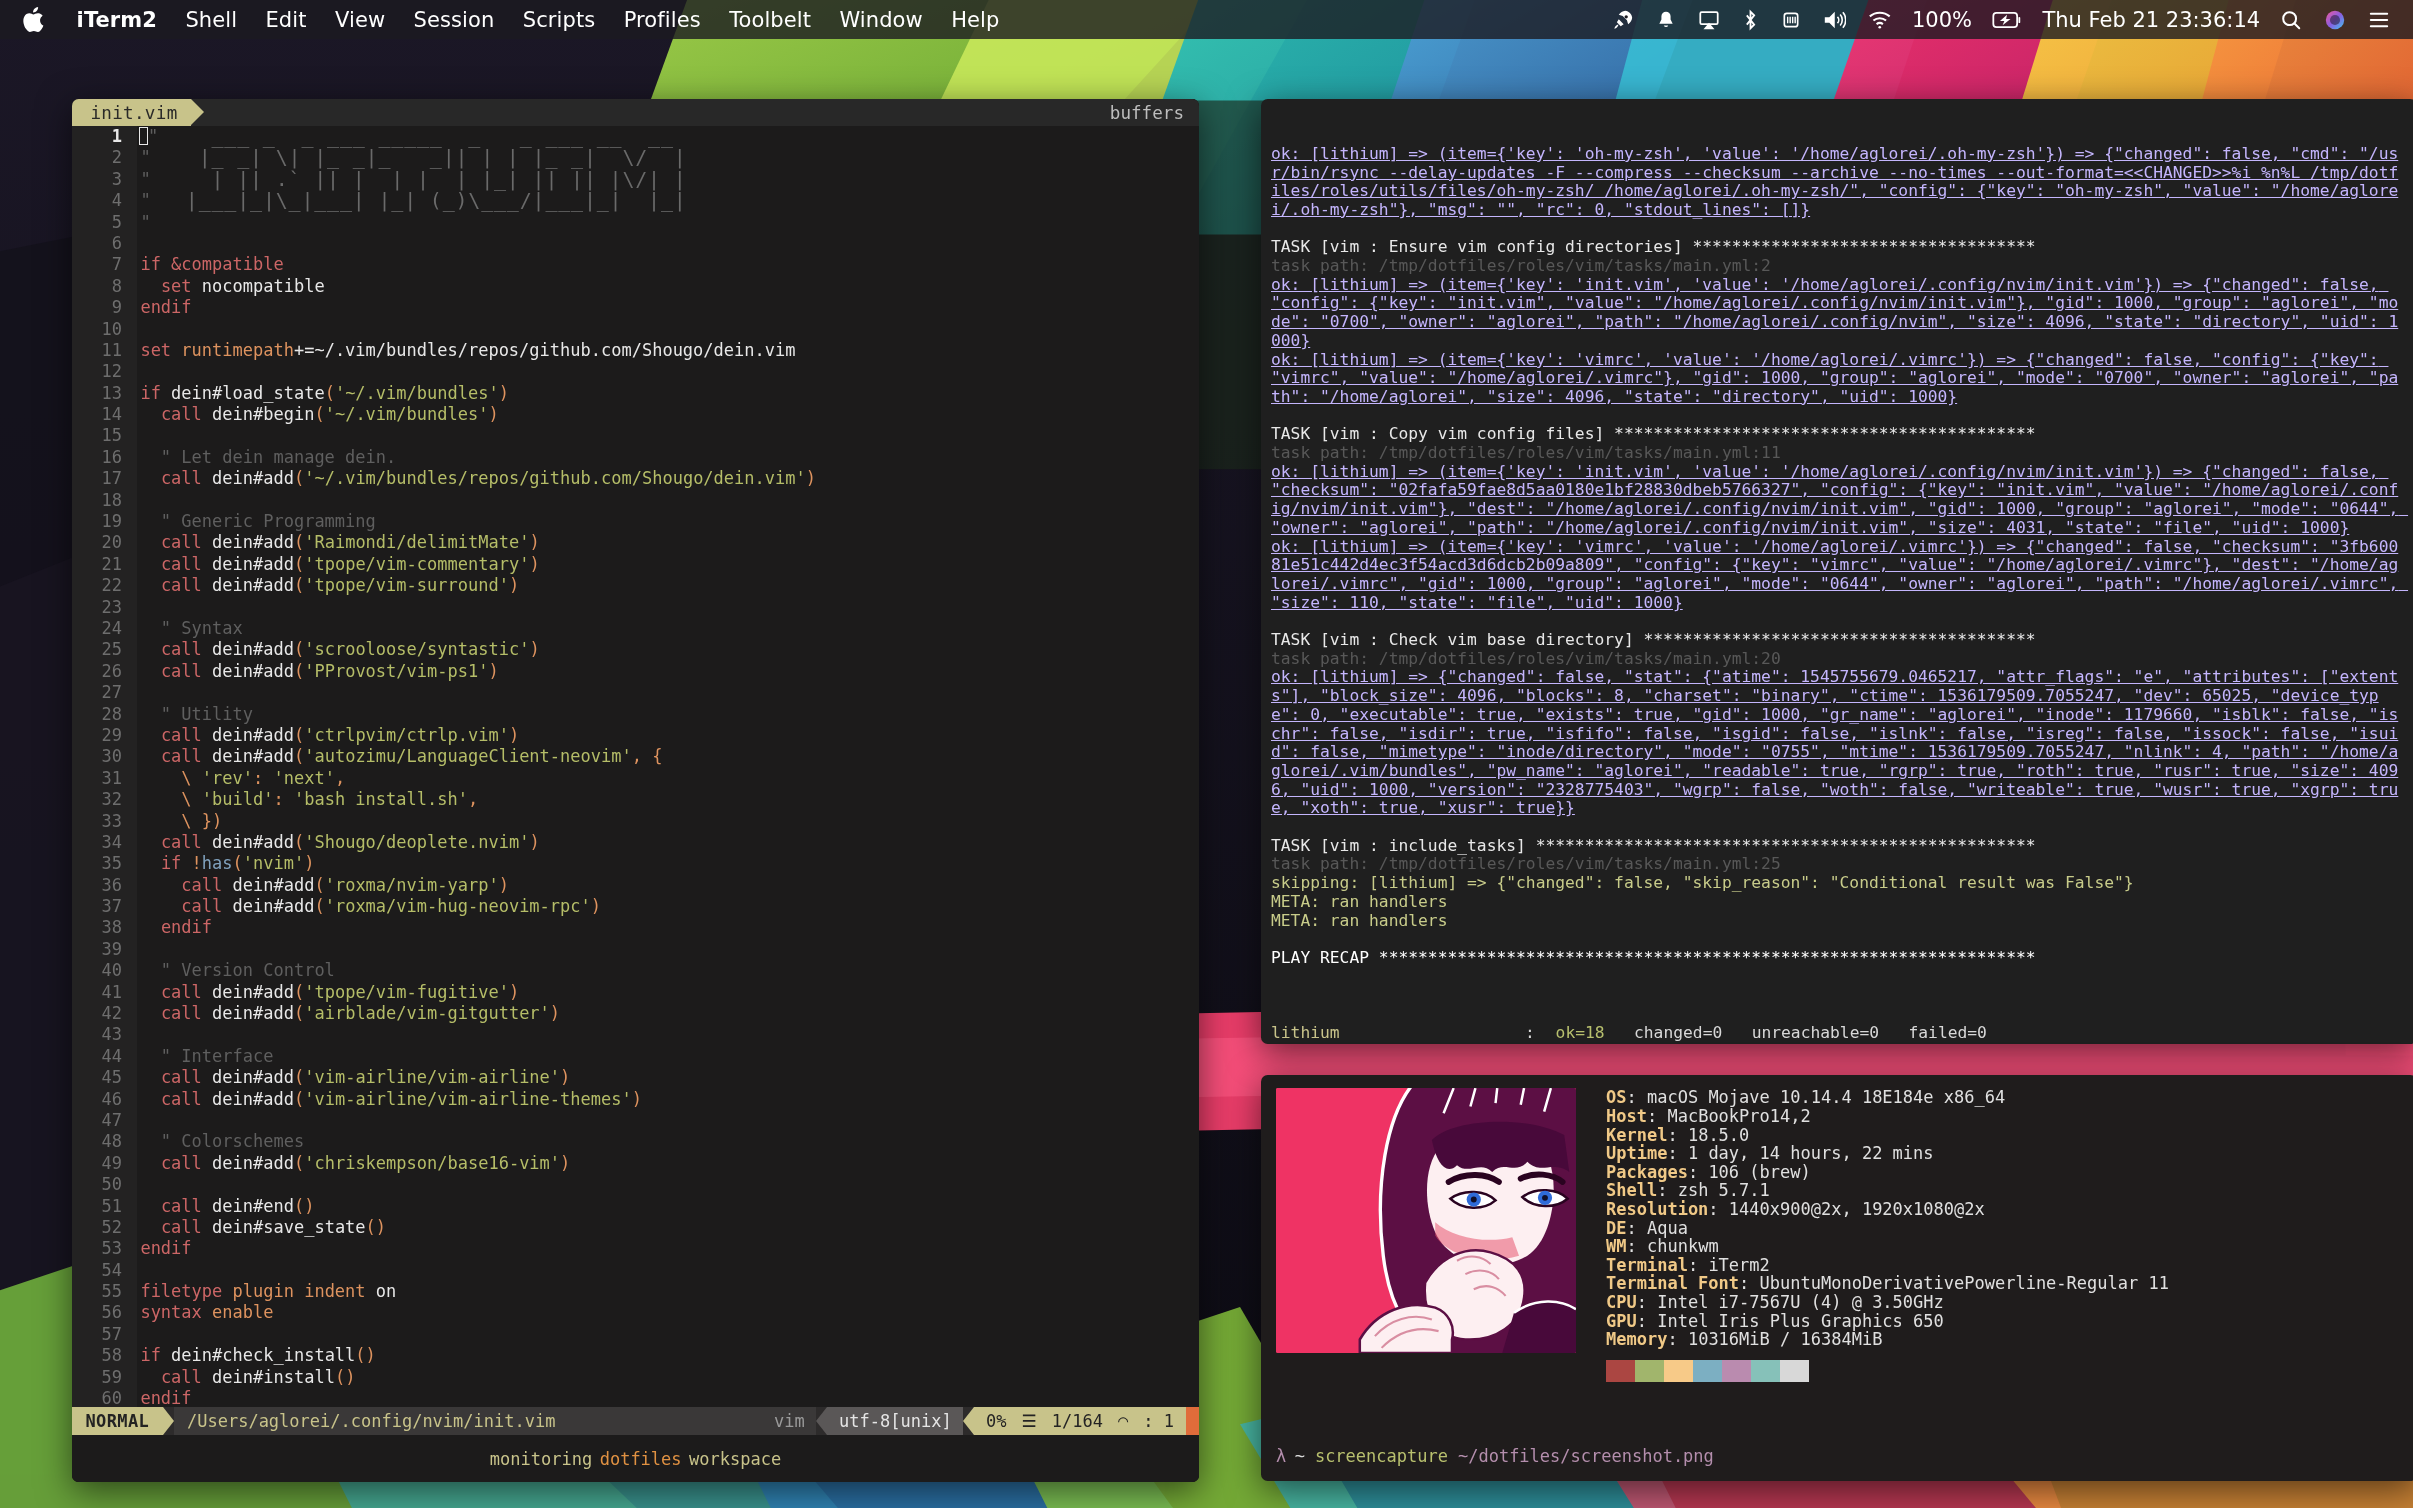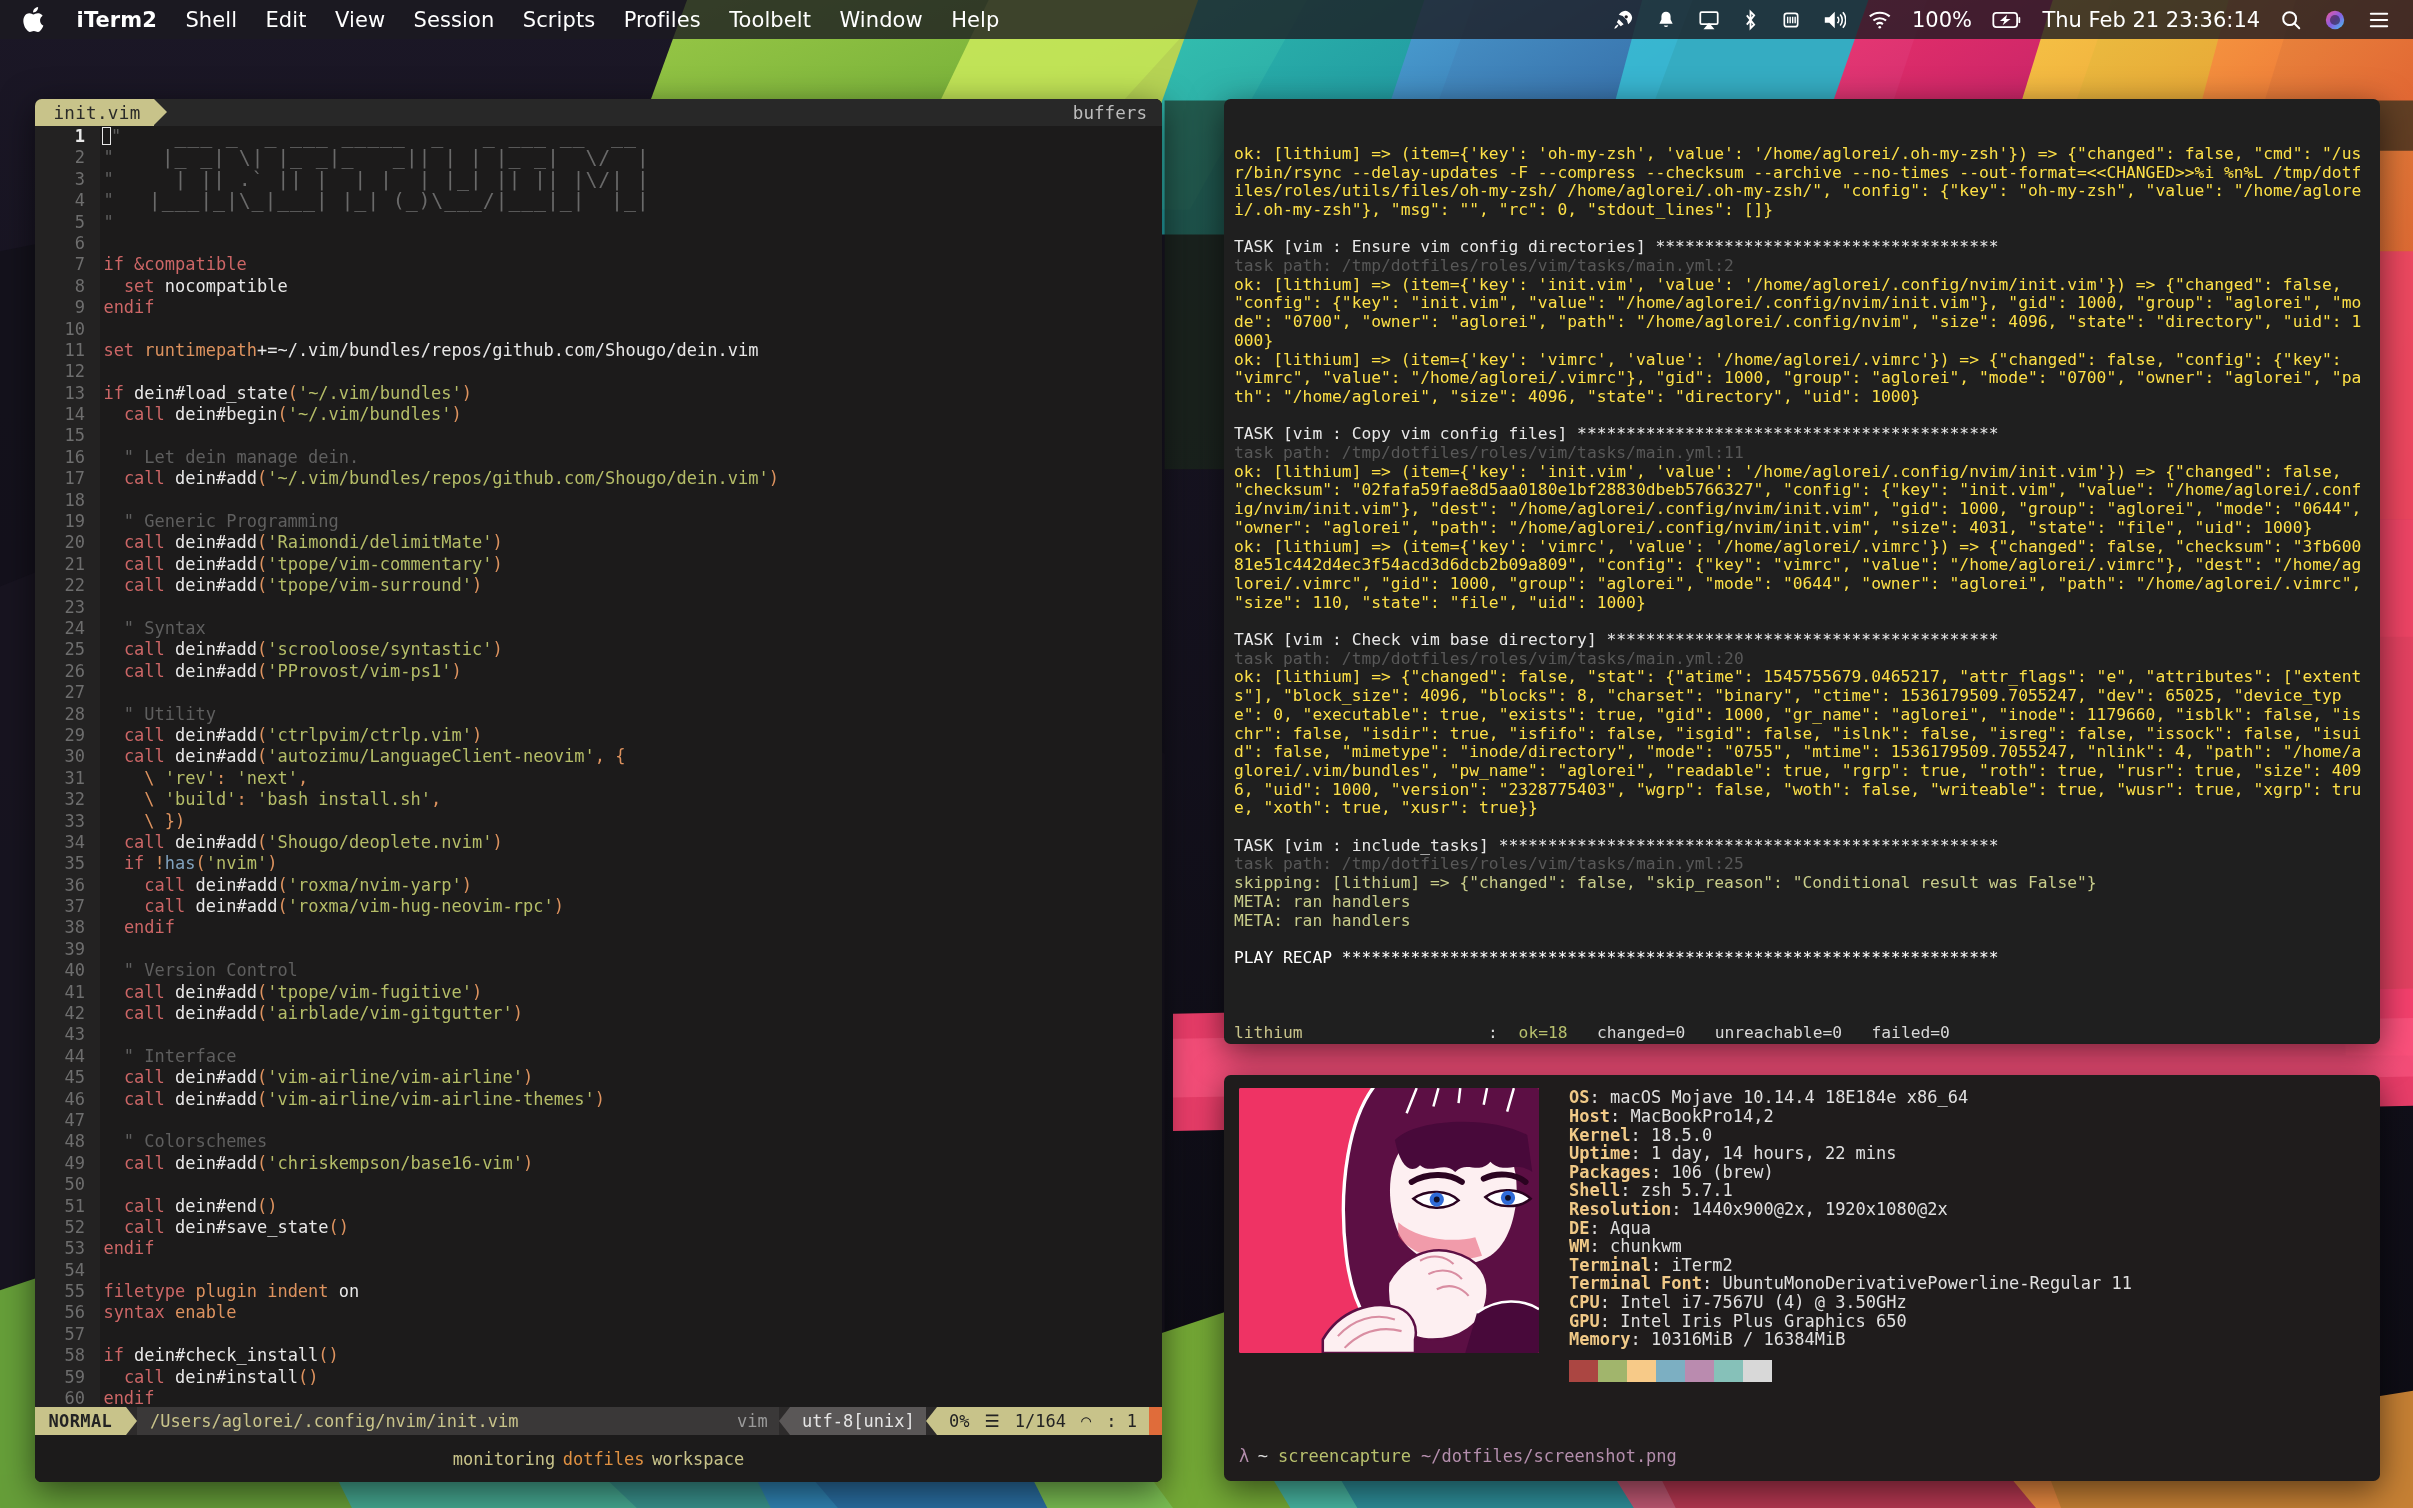--- a/index.html
+++ b/index.html
@@ -29,21 +29,21 @@
     padding:0 14.2px; height:100%; display:flex; align-items:center;
     font-size:21px; font-weight:400; letter-spacing:0.1px; white-space:nowrap;
   }
   .mb-item.bold { font-weight:700; }
   .mb-right { margin-left:auto; display:flex; align-items:center; height:100%; padding-right:11.7px; }
   .mb-ic { padding:0 11px; display:flex; align-items:center; }
   .mb-txt { font-size:21px; padding:0 9.2px; white-space:nowrap; }
 
   
   .win { position:absolute; background:#1d1b21; border-radius:6.7px;
-         box-shadow:0 8.4px 34px rgba(0,0,0,.55); overflow:hidden; }
+         box-shadow:0 8.4px 34px rgba(0,0,0,.55); overflow:hidden;margin-left:37px; }
 
   
   #vimwin { left:35px; top:99px; width:1127px; height:1383px;
             background:#1c1b1b; }
   #vimwin-inner { position:absolute; inset:0; background:#1c1b1b;
                   display:flex; flex-direction:column; }
 
   .vim-tabline { height:27px; background:#282828; display:flex; align-items:stretch;
                  font-size:17.6px; position:relative; flex:0 0 auto; }
   .vim-tab {
@@ -100,21 +100,21 @@
                  display:flex; align-items:center; justify-content:center;
                  font-size:17px; gap:7.5px; }
   .cl-w { color:#c8c38a; } .cl-o { color:#e09142; }
 
   
   #ansiblewin { left:1224px; top:99px; width:1156px; height:945px;
                 background:#1f1f1f; }
   #ansible-inner { position:absolute; inset:0; padding:8.4px 10px 0 10px;
                    font-size:16.3px; line-height:18.7px; white-space:pre-wrap;
                    word-break:break-all; color:#c8cc8a; overflow:hidden; }
-  .a-ok     { color:#fde047; }
+  .a-ok     { color:#c4b5fd;text-decoration:underline; }
   .a-task   { color:#e8e8e8; }
   .a-path   { color:#585858; }
   .a-skip   { color:#c8cc8a; }
   .a-meta   { color:#c8cc8a; }
   .a-recap  { color:#ffffff; }
   .a-host   { color:#c8c38a; }
   .a-okn    { color:#b8c06e; }
   .a-white  { color:#d8d8d8; }
   .a-blank  { display:block; height:18.7px; }
   .p-lambda { color:#b48ead; padding-right:8.4px; }

